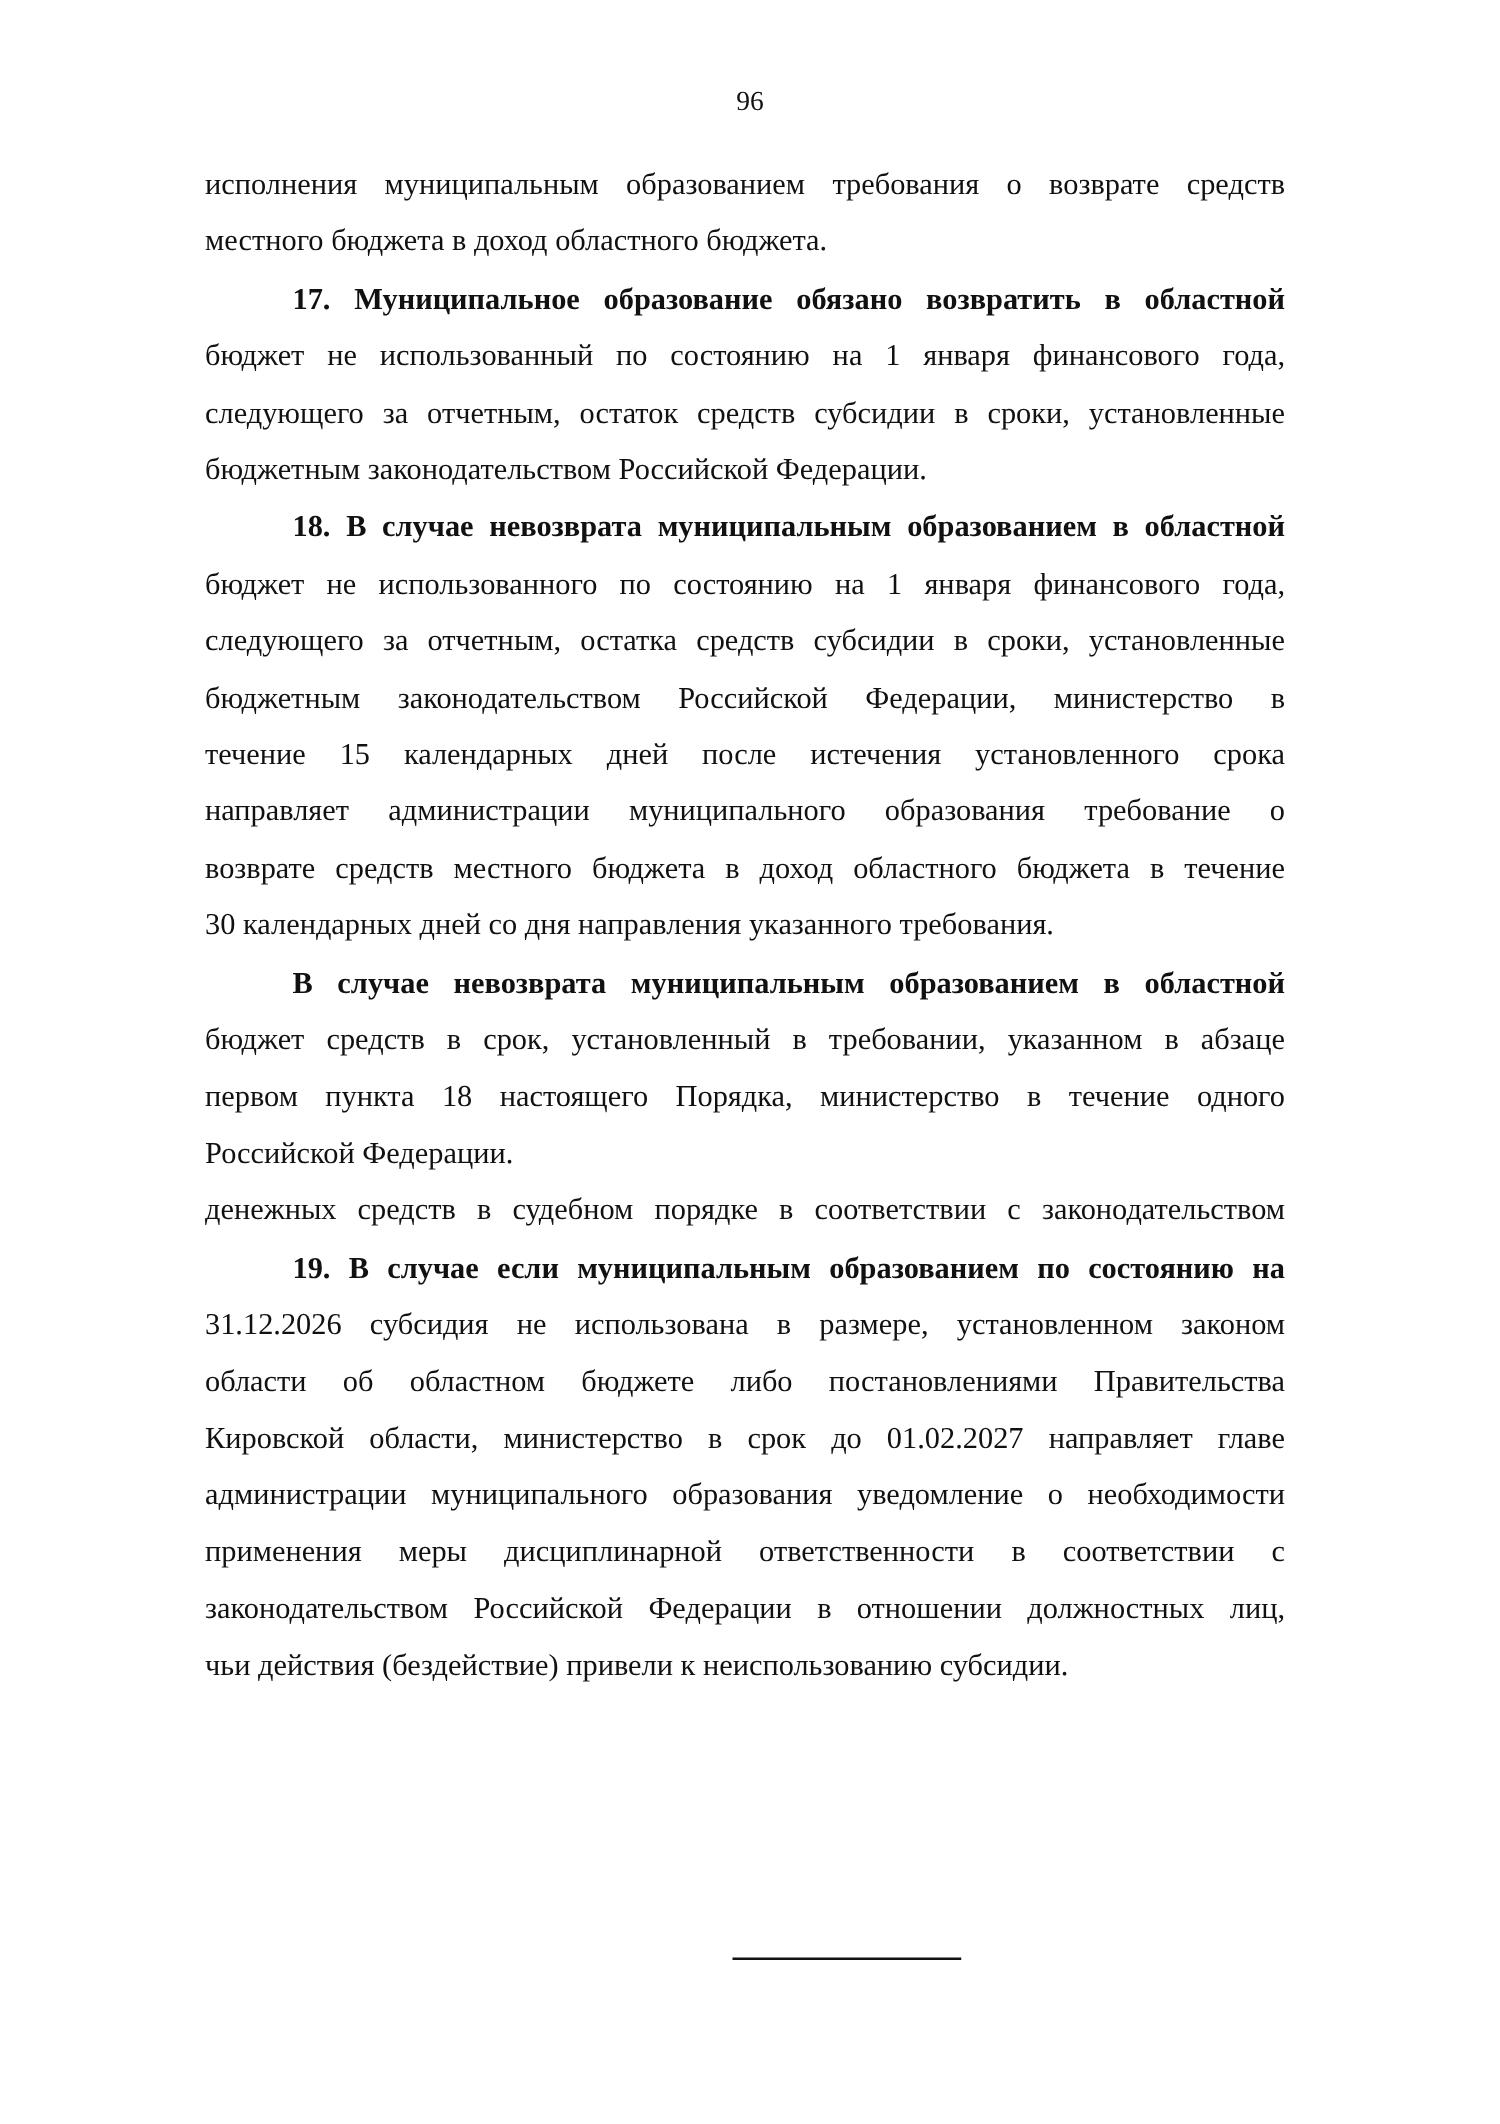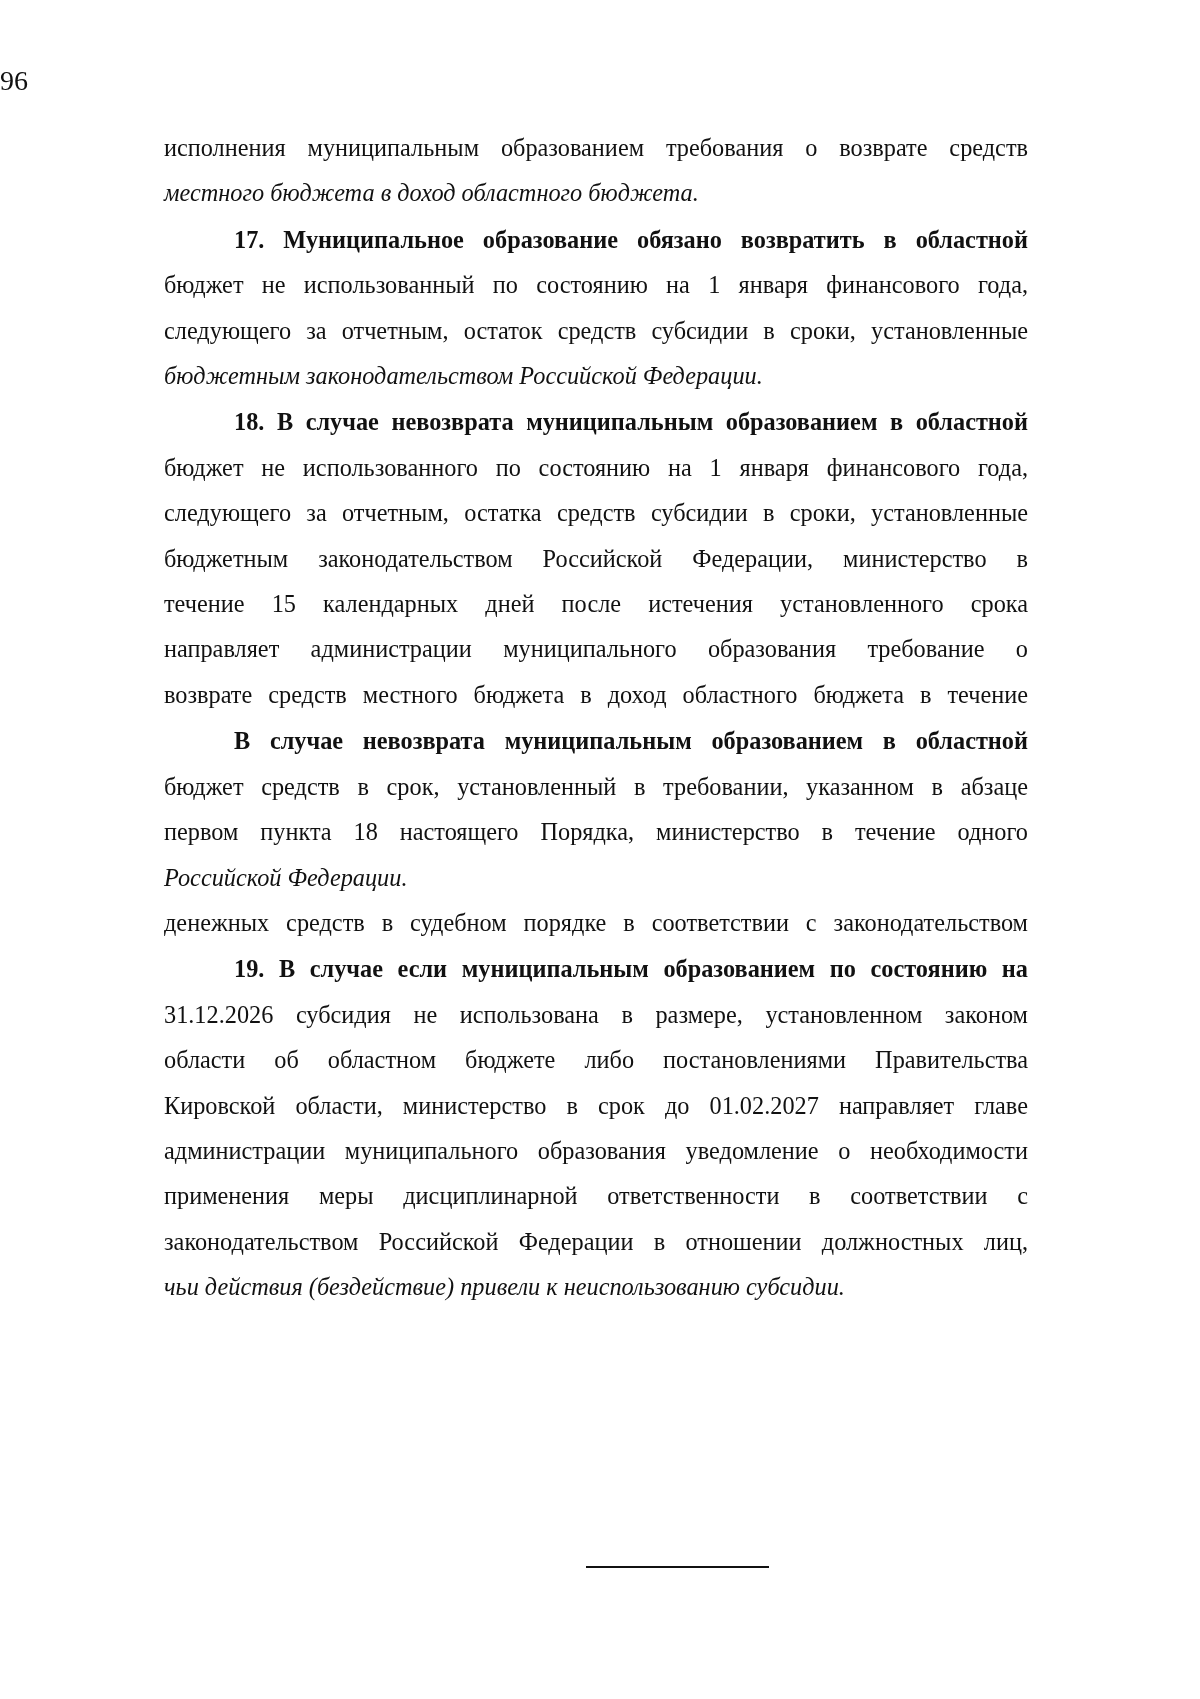--- a/index.html
+++ b/index.html
@@ -13,22 +13,22 @@
       position: relative;
       overflow: hidden;
       font-family: "Liberation Serif", "DejaVu Serif", serif;
       color: #111111;
     }
     .page-number {
       position: absolute;
       top: 66px;
       left: 0;
       width: 1200px;
-      text-align: left;
-      font-size: 28px;
+      text-align: center;
+      font-size: 22px;
       line-height: 30px;
     }
     .content {
       position: absolute;
       top: 124px;
       left: 163px;
       width: 866px;
       font-size: 24.3px;
       line-height: 45.4px;
     }
@@ -38,21 +38,20 @@
       text-align-last: left;
     }
     .line {
       display: block;
       text-align: justify;
       text-align-last: justify;
       white-space: nowrap;
     }
     .line.last {
       text-align-last: left;
-      font-style: italic;
     }
     .line.indent {
       padding-left: 70px;
       font-weight: bold;
     }
     .separator {
       position: absolute;
       top: 1566px;
       left: 586px;
       width: 183px;
@@ -82,20 +81,21 @@
     </div>
 
     <div class="para">
       <span class="line indent">18. В случае невозврата муниципальным образованием в областной</span>
       <span class="line">бюджет не использованного по состоянию на 1 января финансового года,</span>
       <span class="line">следующего за отчетным, остатка средств субсидии в сроки, установленные</span>
       <span class="line">бюджетным законодательством Российской Федерации, министерство в</span>
       <span class="line">течение 15 календарных дней после истечения установленного срока</span>
       <span class="line">направляет администрации муниципального образования требование о</span>
       <span class="line">возврате средств местного бюджета в доход областного бюджета в течение</span>
+      <span class="line last">30 календарных дней со дня направления указанного требования.</span>
     </div>
 
     <div class="para">
       <span class="line indent">В случае невозврата муниципальным образованием в областной</span>
       <span class="line">бюджет средств в срок, установленный в требовании, указанном в абзаце</span>
       <span class="line">первом пункта 18 настоящего Порядка, министерство в течение одного</span>
       <span class="line last">Российской Федерации.</span>
       <span class="line">денежных средств в судебном порядке в соответствии с законодательством</span>
     </div>
 

